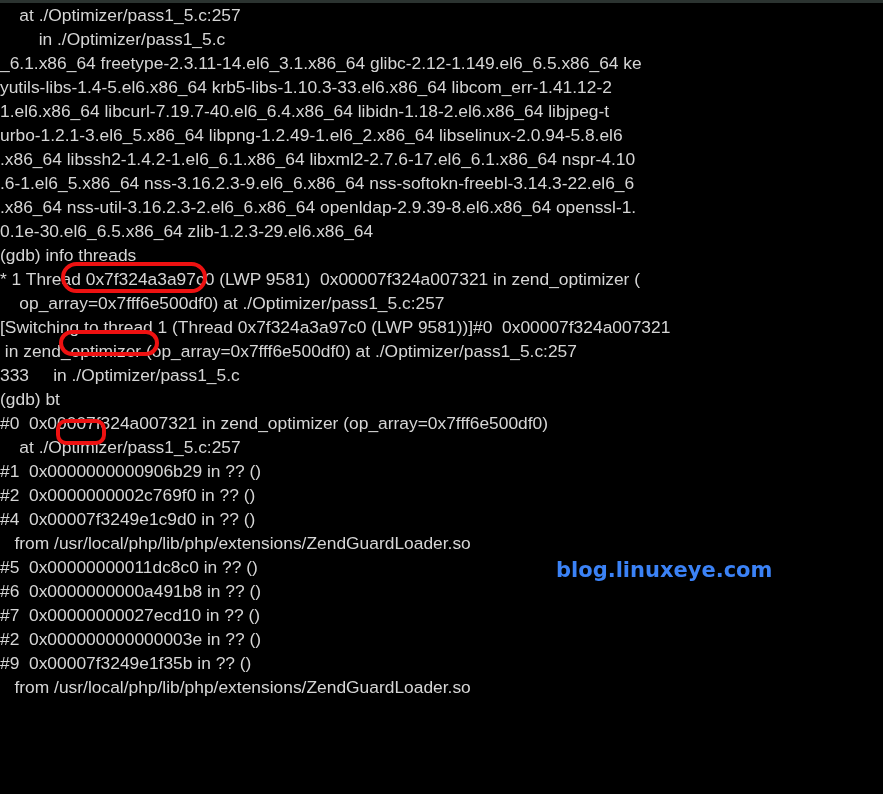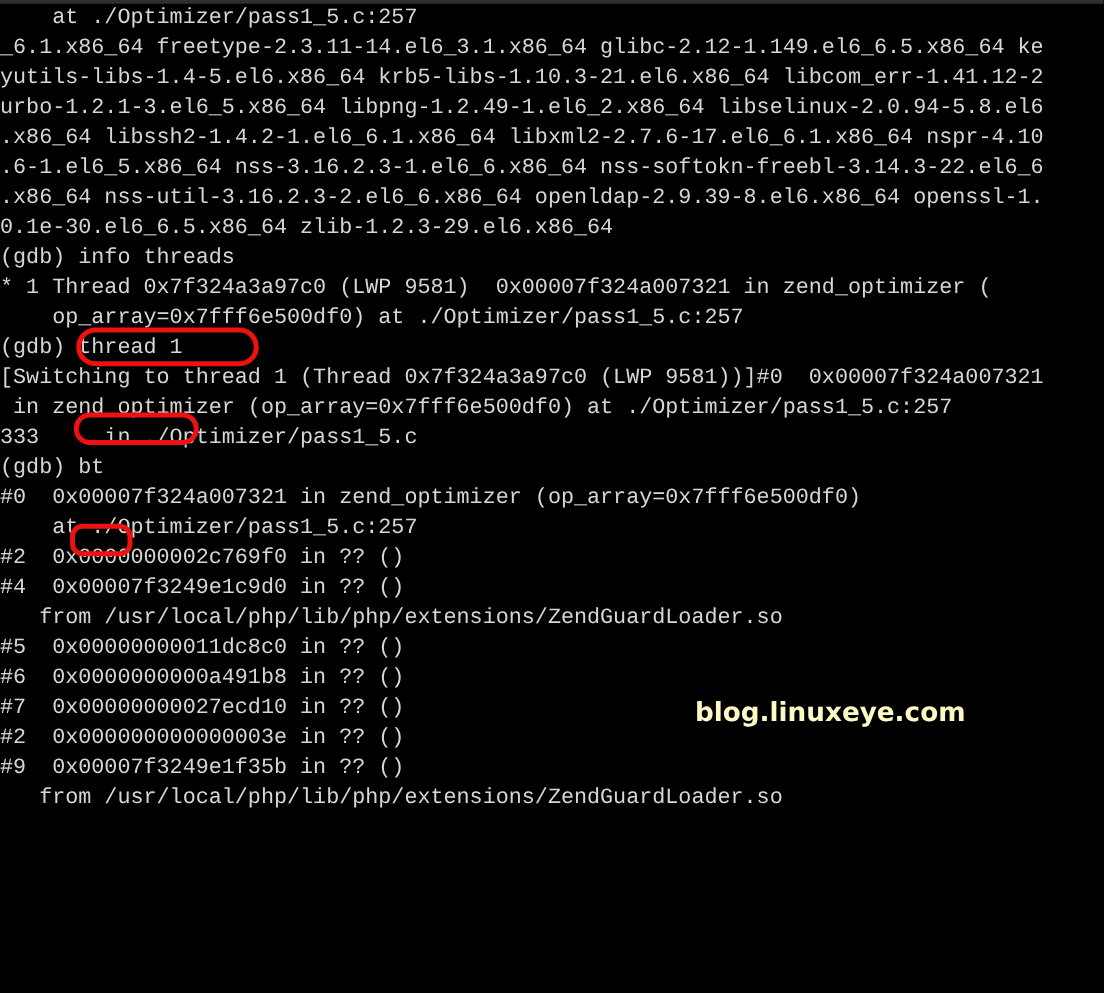--- a/index.html
+++ b/index.html
@@ -30,21 +30,21 @@
     width: 883px;
   }
   .line {
     display: block;
     height: 24px;
     line-height: 24px;
     font-size: 17.4px;
     letter-spacing: 0px;
     color: #d6d6d6;
     white-space: pre;
-    font-family: Liberation Mono, monospace;
+    font-family: Liberation Sans, sans-serif;
   }
   
   .annot {
     position: absolute;
     border: 4px solid #ee1111;
     border-radius: 50% / 50%;
     box-sizing: border-box;
     pointer-events: none;
   }
   #annot-info-threads {
@@ -59,51 +59,53 @@
     left: 56px;  top: 419px;  width: 50px;  height: 26px;
     border-radius: 10px;
   }
   #watermark {
     position: absolute;
     left: 556px;
     top: 558px;
     font-family: "DejaVu Sans", "Liberation Sans", sans-serif;
     font-size: 21px;
     font-weight: bold;
-    color: #fef9c3;
+    color: #3b82f6;
     letter-spacing: 0px;
     white-space: pre;
   }
 </style>
 </head>
 <body>
 
 <div id="terminal">
 
   <div id="topbar"></div>
 
   <div id="lines">
       <span class="line">    at ./Optimizer/pass1_5.c:257</span>
+      <span class="line">        in ./Optimizer/pass1_5.c</span>
       <span class="line">_6.1.x86_64 freetype-2.3.11-14.el6_3.1.x86_64 glibc-2.12-1.149.el6_6.5.x86_64 ke</span>
-      <span class="line">yutils-libs-1.4-5.el6.x86_64 krb5-libs-1.10.3-21.el6.x86_64 libcom_err-1.41.12-2</span>
+      <span class="line">yutils-libs-1.4-5.el6.x86_64 krb5-libs-1.10.3-33.el6.x86_64 libcom_err-1.41.12-2</span>
+      <span class="line">1.el6.x86_64 libcurl-7.19.7-40.el6_6.4.x86_64 libidn-1.18-2.el6.x86_64 libjpeg-t</span>
       <span class="line">urbo-1.2.1-3.el6_5.x86_64 libpng-1.2.49-1.el6_2.x86_64 libselinux-2.0.94-5.8.el6</span>
       <span class="line">.x86_64 libssh2-1.4.2-1.el6_6.1.x86_64 libxml2-2.7.6-17.el6_6.1.x86_64 nspr-4.10</span>
-      <span class="line">.6-1.el6_5.x86_64 nss-3.16.2.3-1.el6_6.x86_64 nss-softokn-freebl-3.14.3-22.el6_6</span>
+      <span class="line">.6-1.el6_5.x86_64 nss-3.16.2.3-9.el6_6.x86_64 nss-softokn-freebl-3.14.3-22.el6_6</span>
       <span class="line">.x86_64 nss-util-3.16.2.3-2.el6_6.x86_64 openldap-2.9.39-8.el6.x86_64 openssl-1.</span>
       <span class="line">0.1e-30.el6_6.5.x86_64 zlib-1.2.3-29.el6.x86_64</span>
       <span class="line">(gdb) info threads</span>
       <span class="line">* 1 Thread 0x7f324a3a97c0 (LWP 9581)  0x00007f324a007321 in zend_optimizer (</span>
       <span class="line">    op_array=0x7fff6e500df0) at ./Optimizer/pass1_5.c:257</span>
-      <span class="line">(gdb) thread 1</span>
       <span class="line">[Switching to thread 1 (Thread 0x7f324a3a97c0 (LWP 9581))]#0  0x00007f324a007321</span>
       <span class="line"> in zend_optimizer (op_array=0x7fff6e500df0) at ./Optimizer/pass1_5.c:257</span>
       <span class="line">333     in ./Optimizer/pass1_5.c</span>
       <span class="line">(gdb) bt</span>
       <span class="line">#0  0x00007f324a007321 in zend_optimizer (op_array=0x7fff6e500df0)</span>
       <span class="line">    at ./Optimizer/pass1_5.c:257</span>
+      <span class="line">#1  0x0000000000906b29 in ?? ()</span>
       <span class="line">#2  0x0000000002c769f0 in ?? ()</span>
       <span class="line">#4  0x00007f3249e1c9d0 in ?? ()</span>
       <span class="line">   from /usr/local/php/lib/php/extensions/ZendGuardLoader.so</span>
       <span class="line">#5  0x00000000011dc8c0 in ?? ()</span>
       <span class="line">#6  0x0000000000a491b8 in ?? ()</span>
       <span class="line">#7  0x00000000027ecd10 in ?? ()</span>
       <span class="line">#2  0x000000000000003e in ?? ()</span>
       <span class="line">#9  0x00007f3249e1f35b in ?? ()</span>
       <span class="line">   from /usr/local/php/lib/php/extensions/ZendGuardLoader.so</span>
     </div>

